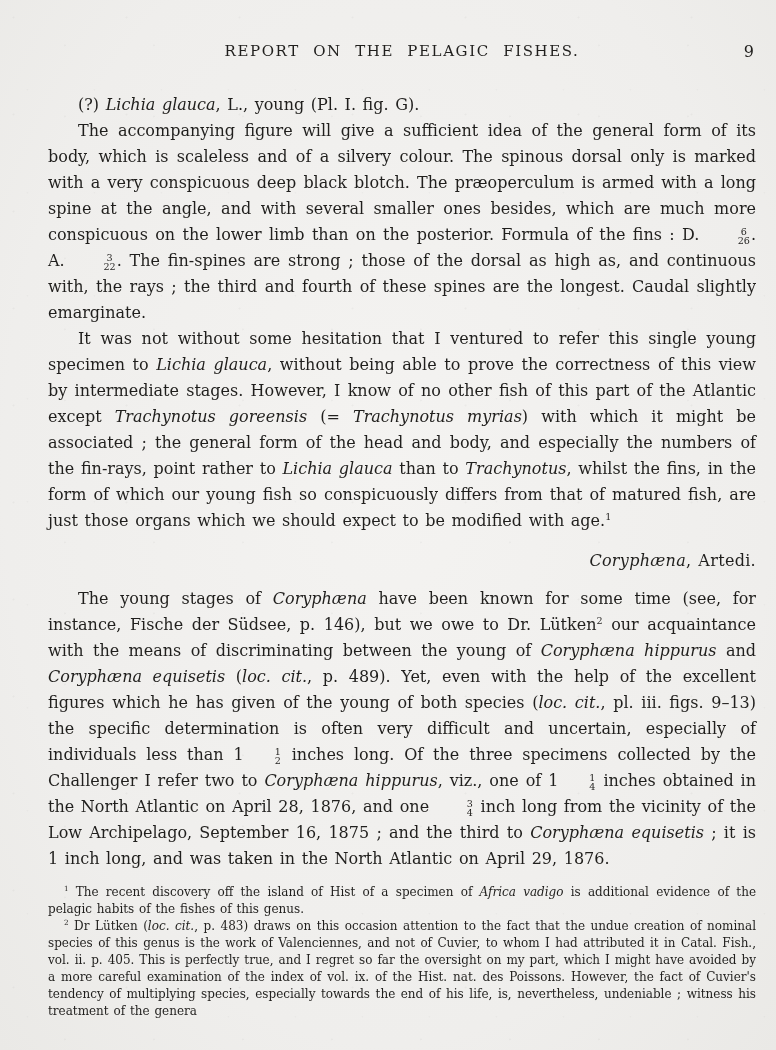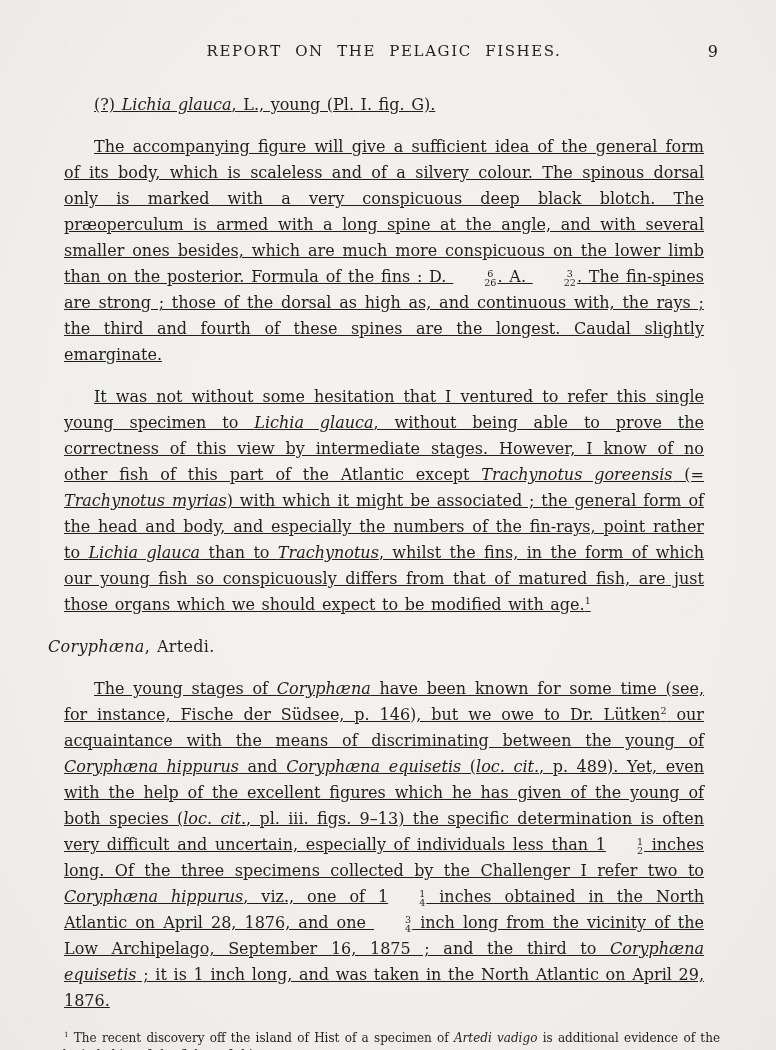--- a/index.html
+++ b/index.html
@@ -6,21 +6,21 @@
     margin: 0;
     padding: 0;
     background: #d8d7d5;
   }
   .page {
     position: relative;
     width: 776px;
     height: 1050px;
     margin: 0;
     box-sizing: border-box;
-    padding: 42px 56px 0 48px;
+    padding: 42px 20px 0 48px;
     overflow: hidden;
     background-color: #f1f0ee;
     background-image:
       radial-gradient(circle at 12% 18%, rgba(60,60,55,0.045) 0.6px, transparent 1.4px),
       radial-gradient(circle at 73% 64%, rgba(60,60,55,0.04) 0.5px, transparent 1.3px),
       radial-gradient(circle at 41% 87%, rgba(60,60,55,0.035) 0.5px, transparent 1.2px),
       radial-gradient(ellipse at 50% 45%, #f4f3f1 0%, #efeeec 70%, #eae9e6 100%);
     background-size: 113px 97px, 89px 71px, 67px 103px, 100% 100%;
     font-family: "DejaVu Serif", "Liberation Serif", serif;
     color: #201f1d;
@@ -41,25 +41,25 @@
     letter-spacing: 0;
     word-spacing: 0;
     font-size: 16px;
   }
   .body-text {
     font-size: 16px;
     line-height: 26px;
     text-align: justify;
     word-spacing: 1.5px;
   }
-  .para { margin: 16px; text-indent: 30px; text-decoration: underline; }
+  .para { margin: 0; text-indent: 30px; }
   .section-heading {
     font-size: 16px;
     font-weight: normal;
-    text-align: left;
+    text-align: right;
     text-indent: 0;
     margin: 14px 0 12px 0;
     letter-spacing: 0.3px;
   }
   .it { font-style: italic; }
   .sup {
     font-size: 60%;
     vertical-align: super;
     line-height: 0;
   }
@@ -90,16 +90,16 @@
     <span class="page-number">9</span>
   </div>
   <div class="body-text">
       <p class="para"><span>(?) </span><span class="it">Lichia glauca</span><span>, L., young (Pl. I. fig. G).</span></p>
       <p class="para"><span>The accompanying figure will give a sufficient idea of the general form of its body, which is scaleless and of a silvery colour.  The spinous dorsal only is marked with a very conspicuous deep black blotch.  The præoperculum is armed with a long spine at the angle, and with several smaller ones besides, which are much more conspicuous on the lower limb than on the posterior.  Formula of the fins : D. </span><span class="frac"><span class="num">6</span><span class="den">26</span></span><span>.  A. </span><span class="frac"><span class="num">3</span><span class="den">22</span></span><span>.  The fin-spines are strong ; those of the dorsal as high as, and continuous with, the rays ; the third and fourth of these spines are the longest.  Caudal slightly emarginate.</span></p>
       <p class="para"><span>It was not without some hesitation that I ventured to refer this single young specimen to </span><span class="it">Lichia glauca</span><span>, without being able to prove the correctness of this view by intermediate stages.  However, I know of no other fish of this part of the Atlantic except </span><span class="it">Trachynotus goreensis</span><span> (= </span><span class="it">Trachynotus myrias</span><span>) with which it might be associated ; the general form of the head and body, and especially the numbers of the fin-rays, point rather to </span><span class="it">Lichia glauca</span><span> than to </span><span class="it">Trachynotus</span><span>, whilst the fins, in the form of which our young fish so conspicuously differs from that of matured fish, are just those organs which we should expect to be modified with age.</span><span class="sup">1</span></p>
       <h2 class="section-heading"><span class="it">Coryphæna</span><span>, Artedi.</span></h2>
       <p class="para"><span>The young stages of </span><span class="it">Coryphæna</span><span> have been known for some time (see, for instance, Fische der Südsee, p. 146), but we owe to Dr. Lütken</span><span class="sup">2</span><span> our acquaintance with the means of discriminating between the young of </span><span class="it">Coryphæna hippurus</span><span> and </span><span class="it">Coryphæna equisetis</span><span> (</span><span class="it">loc. cit.</span><span>, p. 489).  Yet, even with the help of the excellent figures which he has given of the young of both species (</span><span class="it">loc. cit.</span><span>, pl. iii. figs. 9–13) the specific determination is often very difficult and uncertain, especially of individuals less than 1</span><span class="frac"><span class="num">1</span><span class="den">2</span></span><span> inches long.  Of the three specimens collected by the Challenger I refer two to </span><span class="it">Coryphæna hippurus</span><span>, viz., one of 1</span><span class="frac"><span class="num">1</span><span class="den">4</span></span><span> inches obtained in the North Atlantic on April 28, 1876, and one </span><span class="frac"><span class="num">3</span><span class="den">4</span></span><span> inch long from the vicinity of the Low Archipelago, September 16, 1875 ; and the third to </span><span class="it">Coryphæna equisetis</span><span> ; it is 1 inch long, and was taken in the North Atlantic on April 29, 1876.</span></p>
     </div>
   <div class="footnotes">
-      <p class="footnote"><span class="sup">1</span><span> The recent discovery off the island of Hist of a specimen of </span><span class="it">Artedi vadigo</span><span> is additional evidence of the pelagic habits of the fishes of this genus.</span></p>
+      <p class="footnote"><span class="sup">1</span><span> The recent discovery off the island of Hist of a specimen of </span><span class="it">Africa vadigo</span><span> is additional evidence of the pelagic habits of the fishes of this genus.</span></p>
       <p class="footnote"><span class="sup">2</span><span> Dr Lütken (</span><span class="it">loc. cit.</span><span>, p. 483) draws on this occasion attention to the fact that the undue creation of nominal species of this genus is the work of Valenciennes, and not of Cuvier, to whom I had attributed it in Catal. Fish., vol. ii. p. 405.  This is perfectly true, and I regret so far the oversight on my part, which I might have avoided by a more careful examination of the index of vol. ix. of the Hist. nat. des Poissons.  However, the fact of Cuvier's tendency of multiplying species, especially towards the end of his life, is, nevertheless, undeniable ; witness his treatment of the genera </span></p>
     </div>
 </div>
 
 </body></html>

